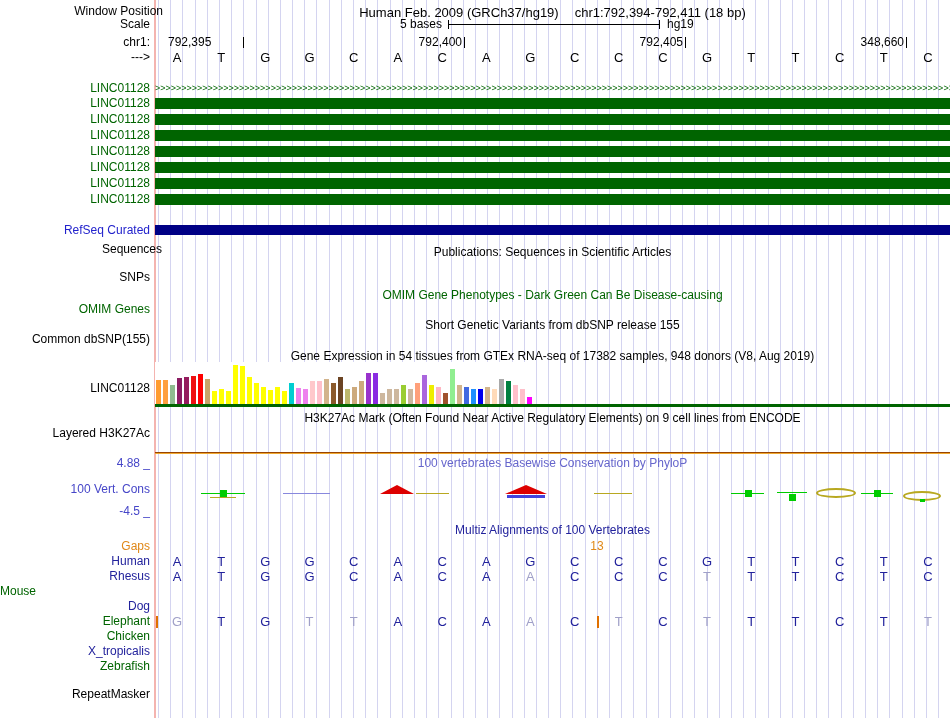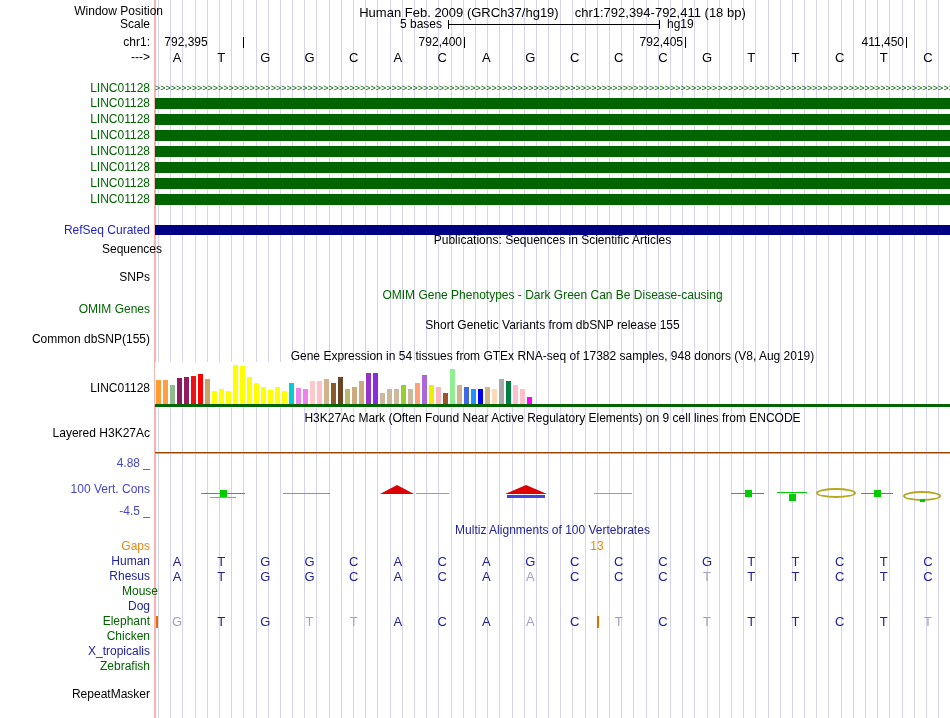--- a/index.html
+++ b/index.html
@@ -99,55 +99,56 @@
   <div class="abs" style="left:667px;top:18px;font-size:12px;line-height:13px;">hg19</div>
 
   <div class="gutter-label" style="top:36px;">chr1:</div>
 
   <div class="gutter-label" style="top:51px;">---&gt;</div>
 
 
   <div class="gutter-label" style="top:224px;color:#2222cc;">RefSeq Curated</div>
   <div class="abs" style="left:155px;top:225px;width:795px;height:10px;background:#000085;"></div>
 
-  <div class="center-title" style="top:234px;">Publications: Sequences in Scientific Articles</div>
+  <div class="center-title" style="top:246px;">Publications: Sequences in Scientific Articles</div>
   <div class="gutter-label" style="top:243px;margin-left:12px;">Sequences</div>
   <div class="gutter-label" style="top:271px;">SNPs</div>
 
   <div class="center-title" style="top:289px;color:#006400;">OMIM Gene Phenotypes - Dark Green Can Be Disease-causing</div>
   <div class="gutter-label" style="top:303px;color:#006400;">OMIM Genes</div>
 
   <div class="center-title" style="top:319px;">Short Genetic Variants from dbSNP release 155</div>
   <div class="gutter-label" style="top:333px;">Common dbSNP(155)</div>
 
   <div class="center-title" style="top:350px;">Gene Expression in 54 tissues from GTEx RNA-seq of 17382 samples, 948 donors (V8, Aug 2019)</div>
   <div class="abs" style="left:155px;top:362px;width:381px;height:42px;background:#fff;"></div>
   <div class="gutter-label" style="top:382px;">LINC01128</div>
   <div class="abs" style="left:155px;top:404px;width:795px;height:3px;background:#006400;"></div>
 
   <div class="center-title" style="top:412px;">H3K27Ac Mark (Often Found Near Active Regulatory Elements) on 9 cell lines from ENCODE</div>
   <div class="gutter-label" style="top:427px;">Layered H3K27Ac</div>
   <div class="abs" style="left:155px;top:452px;width:795px;height:1px;background:#994400;"></div>
   <div class="abs" style="left:155px;top:453px;width:795px;height:1px;background:#f0a830;"></div>
 
   <div class="gutter-label" style="top:457px;color:#4646c8;">4.88 _</div>
+  <div class="center-title" style="top:457px;color:#6666cc;">100 vertebrates Basewise Conservation by PhyloP</div>
   <div class="gutter-label" style="top:483px;color:#4646c8;">100 Vert. Cons</div>
   <div class="gutter-label" style="top:505px;color:#4646c8;">-4.5 _</div>
 
   <div class="center-title" style="top:524px;color:#22229c;">Multiz Alignments of 100 Vertebrates</div>
 
   <div class="gutter-label" style="top:688px;">RepeatMasker</div>
 
-<div style="position: absolute; left: 131px; top: 36px; width: 110px; text-align: center; font-size: 12px; line-height: 13px;">792,395</div>
+<div style="position: absolute; left: 131px; top: 36px; width: 110px; text-align: left; font-size: 12px; line-height: 13px; padding-left: 37px;">792,395</div>
     <div style="position: absolute; left: 243px; top: 37px; width: 1px; height: 11px; background: rgb(0, 0, 0);"></div>
     <div style="position: absolute; left: 352px; top: 36px; width: 110px; text-align: right; font-size: 12px; line-height: 13px;">792,400</div>
     <div style="position: absolute; left: 464px; top: 37px; width: 1px; height: 11px; background: rgb(0, 0, 0);"></div>
     <div style="position: absolute; left: 573px; top: 36px; width: 110px; text-align: right; font-size: 12px; line-height: 13px;">792,405</div>
     <div style="position: absolute; left: 685px; top: 37px; width: 1px; height: 11px; background: rgb(0, 0, 0);"></div>
-    <div style="position: absolute; left: 794px; top: 36px; width: 110px; text-align: right; font-size: 12px; line-height: 13px;">411,450</div>
+    <div style="position: absolute; left: 794px; top: 36px; width: 110px; text-align: right; font-size: 12px; line-height: 13px;">348,660</div>
     <div style="position: absolute; left: 906px; top: 37px; width: 1px; height: 11px; background: rgb(0, 0, 0);"></div>
     <div style="position: absolute; left: 155.083px; top: 51px; width: 44px; text-align: center; font-size: 13px; line-height: 14px;">A</div>
     <div style="position: absolute; left: 199.25px; top: 51px; width: 44px; text-align: center; font-size: 13px; line-height: 14px;">T</div>
     <div style="position: absolute; left: 243.417px; top: 51px; width: 44px; text-align: center; font-size: 13px; line-height: 14px;">G</div>
     <div style="position: absolute; left: 287.583px; top: 51px; width: 44px; text-align: center; font-size: 13px; line-height: 14px;">G</div>
     <div style="position: absolute; left: 331.75px; top: 51px; width: 44px; text-align: center; font-size: 13px; line-height: 14px;">C</div>
     <div style="position: absolute; left: 375.917px; top: 51px; width: 44px; text-align: center; font-size: 13px; line-height: 14px;">A</div>
     <div style="position: absolute; left: 420.083px; top: 51px; width: 44px; text-align: center; font-size: 13px; line-height: 14px;">C</div>
     <div style="position: absolute; left: 464.25px; top: 51px; width: 44px; text-align: center; font-size: 13px; line-height: 14px;">A</div>
     <div style="position: absolute; left: 508.417px; top: 51px; width: 44px; text-align: center; font-size: 13px; line-height: 14px;">G</div>
@@ -281,21 +282,21 @@
     <div style="position: absolute; left: 508.417px; top: 570px; width: 44px; text-align: center; font-size: 13px; line-height: 14px; color: rgb(160, 160, 200);">A</div>
     <div style="position: absolute; left: 552.583px; top: 570px; width: 44px; text-align: center; font-size: 13px; line-height: 14px; color: rgb(34, 34, 156);">C</div>
     <div style="position: absolute; left: 596.75px; top: 570px; width: 44px; text-align: center; font-size: 13px; line-height: 14px; color: rgb(34, 34, 156);">C</div>
     <div style="position: absolute; left: 640.917px; top: 570px; width: 44px; text-align: center; font-size: 13px; line-height: 14px; color: rgb(34, 34, 156);">C</div>
     <div style="position: absolute; left: 685.083px; top: 570px; width: 44px; text-align: center; font-size: 13px; line-height: 14px; color: rgb(160, 160, 200);">T</div>
     <div style="position: absolute; left: 729.25px; top: 570px; width: 44px; text-align: center; font-size: 13px; line-height: 14px; color: rgb(34, 34, 156);">T</div>
     <div style="position: absolute; left: 773.417px; top: 570px; width: 44px; text-align: center; font-size: 13px; line-height: 14px; color: rgb(34, 34, 156);">T</div>
     <div style="position: absolute; left: 817.583px; top: 570px; width: 44px; text-align: center; font-size: 13px; line-height: 14px; color: rgb(34, 34, 156);">C</div>
     <div style="position: absolute; left: 861.75px; top: 570px; width: 44px; text-align: center; font-size: 13px; line-height: 14px; color: rgb(34, 34, 156);">T</div>
     <div style="position: absolute; left: 905.917px; top: 570px; width: 44px; text-align: center; font-size: 13px; line-height: 14px; color: rgb(34, 34, 156);">C</div>
-    <div style="position: absolute; left: 0px; top: 585px; width: 150px; text-align: right; color: rgb(0, 100, 0); font-size: 12px; line-height: 13px; margin-left: 8px;">Mouse</div>
+    <div style="position: absolute; left: 0px; top: 585px; width: 150px; text-align: left; color: rgb(0, 100, 0); font-size: 12px; line-height: 13px;">Mouse</div>
     <div style="position: absolute; left: 0px; top: 600px; width: 150px; text-align: right; color: rgb(34, 34, 156); font-size: 12px; line-height: 13px;">Dog</div>
     <div style="position: absolute; left: 0px; top: 615px; width: 150px; text-align: right; color: rgb(0, 100, 0); font-size: 12px; line-height: 13px;">Elephant</div>
     <div style="position: absolute; left: 155.083px; top: 615px; width: 44px; text-align: center; font-size: 13px; line-height: 14px; color: rgb(160, 160, 200);">G</div>
     <div style="position: absolute; left: 199.25px; top: 615px; width: 44px; text-align: center; font-size: 13px; line-height: 14px; color: rgb(34, 34, 156);">T</div>
     <div style="position: absolute; left: 243.417px; top: 615px; width: 44px; text-align: center; font-size: 13px; line-height: 14px; color: rgb(34, 34, 156);">G</div>
     <div style="position: absolute; left: 287.583px; top: 615px; width: 44px; text-align: center; font-size: 13px; line-height: 14px; color: rgb(160, 160, 200);">T</div>
     <div style="position: absolute; left: 331.75px; top: 615px; width: 44px; text-align: center; font-size: 13px; line-height: 14px; color: rgb(160, 160, 200);">T</div>
     <div style="position: absolute; left: 375.917px; top: 615px; width: 44px; text-align: center; font-size: 13px; line-height: 14px; color: rgb(34, 34, 156);">A</div>
     <div style="position: absolute; left: 420.083px; top: 615px; width: 44px; text-align: center; font-size: 13px; line-height: 14px; color: rgb(34, 34, 156);">C</div>
     <div style="position: absolute; left: 464.25px; top: 615px; width: 44px; text-align: center; font-size: 13px; line-height: 14px; color: rgb(34, 34, 156);">A</div>

